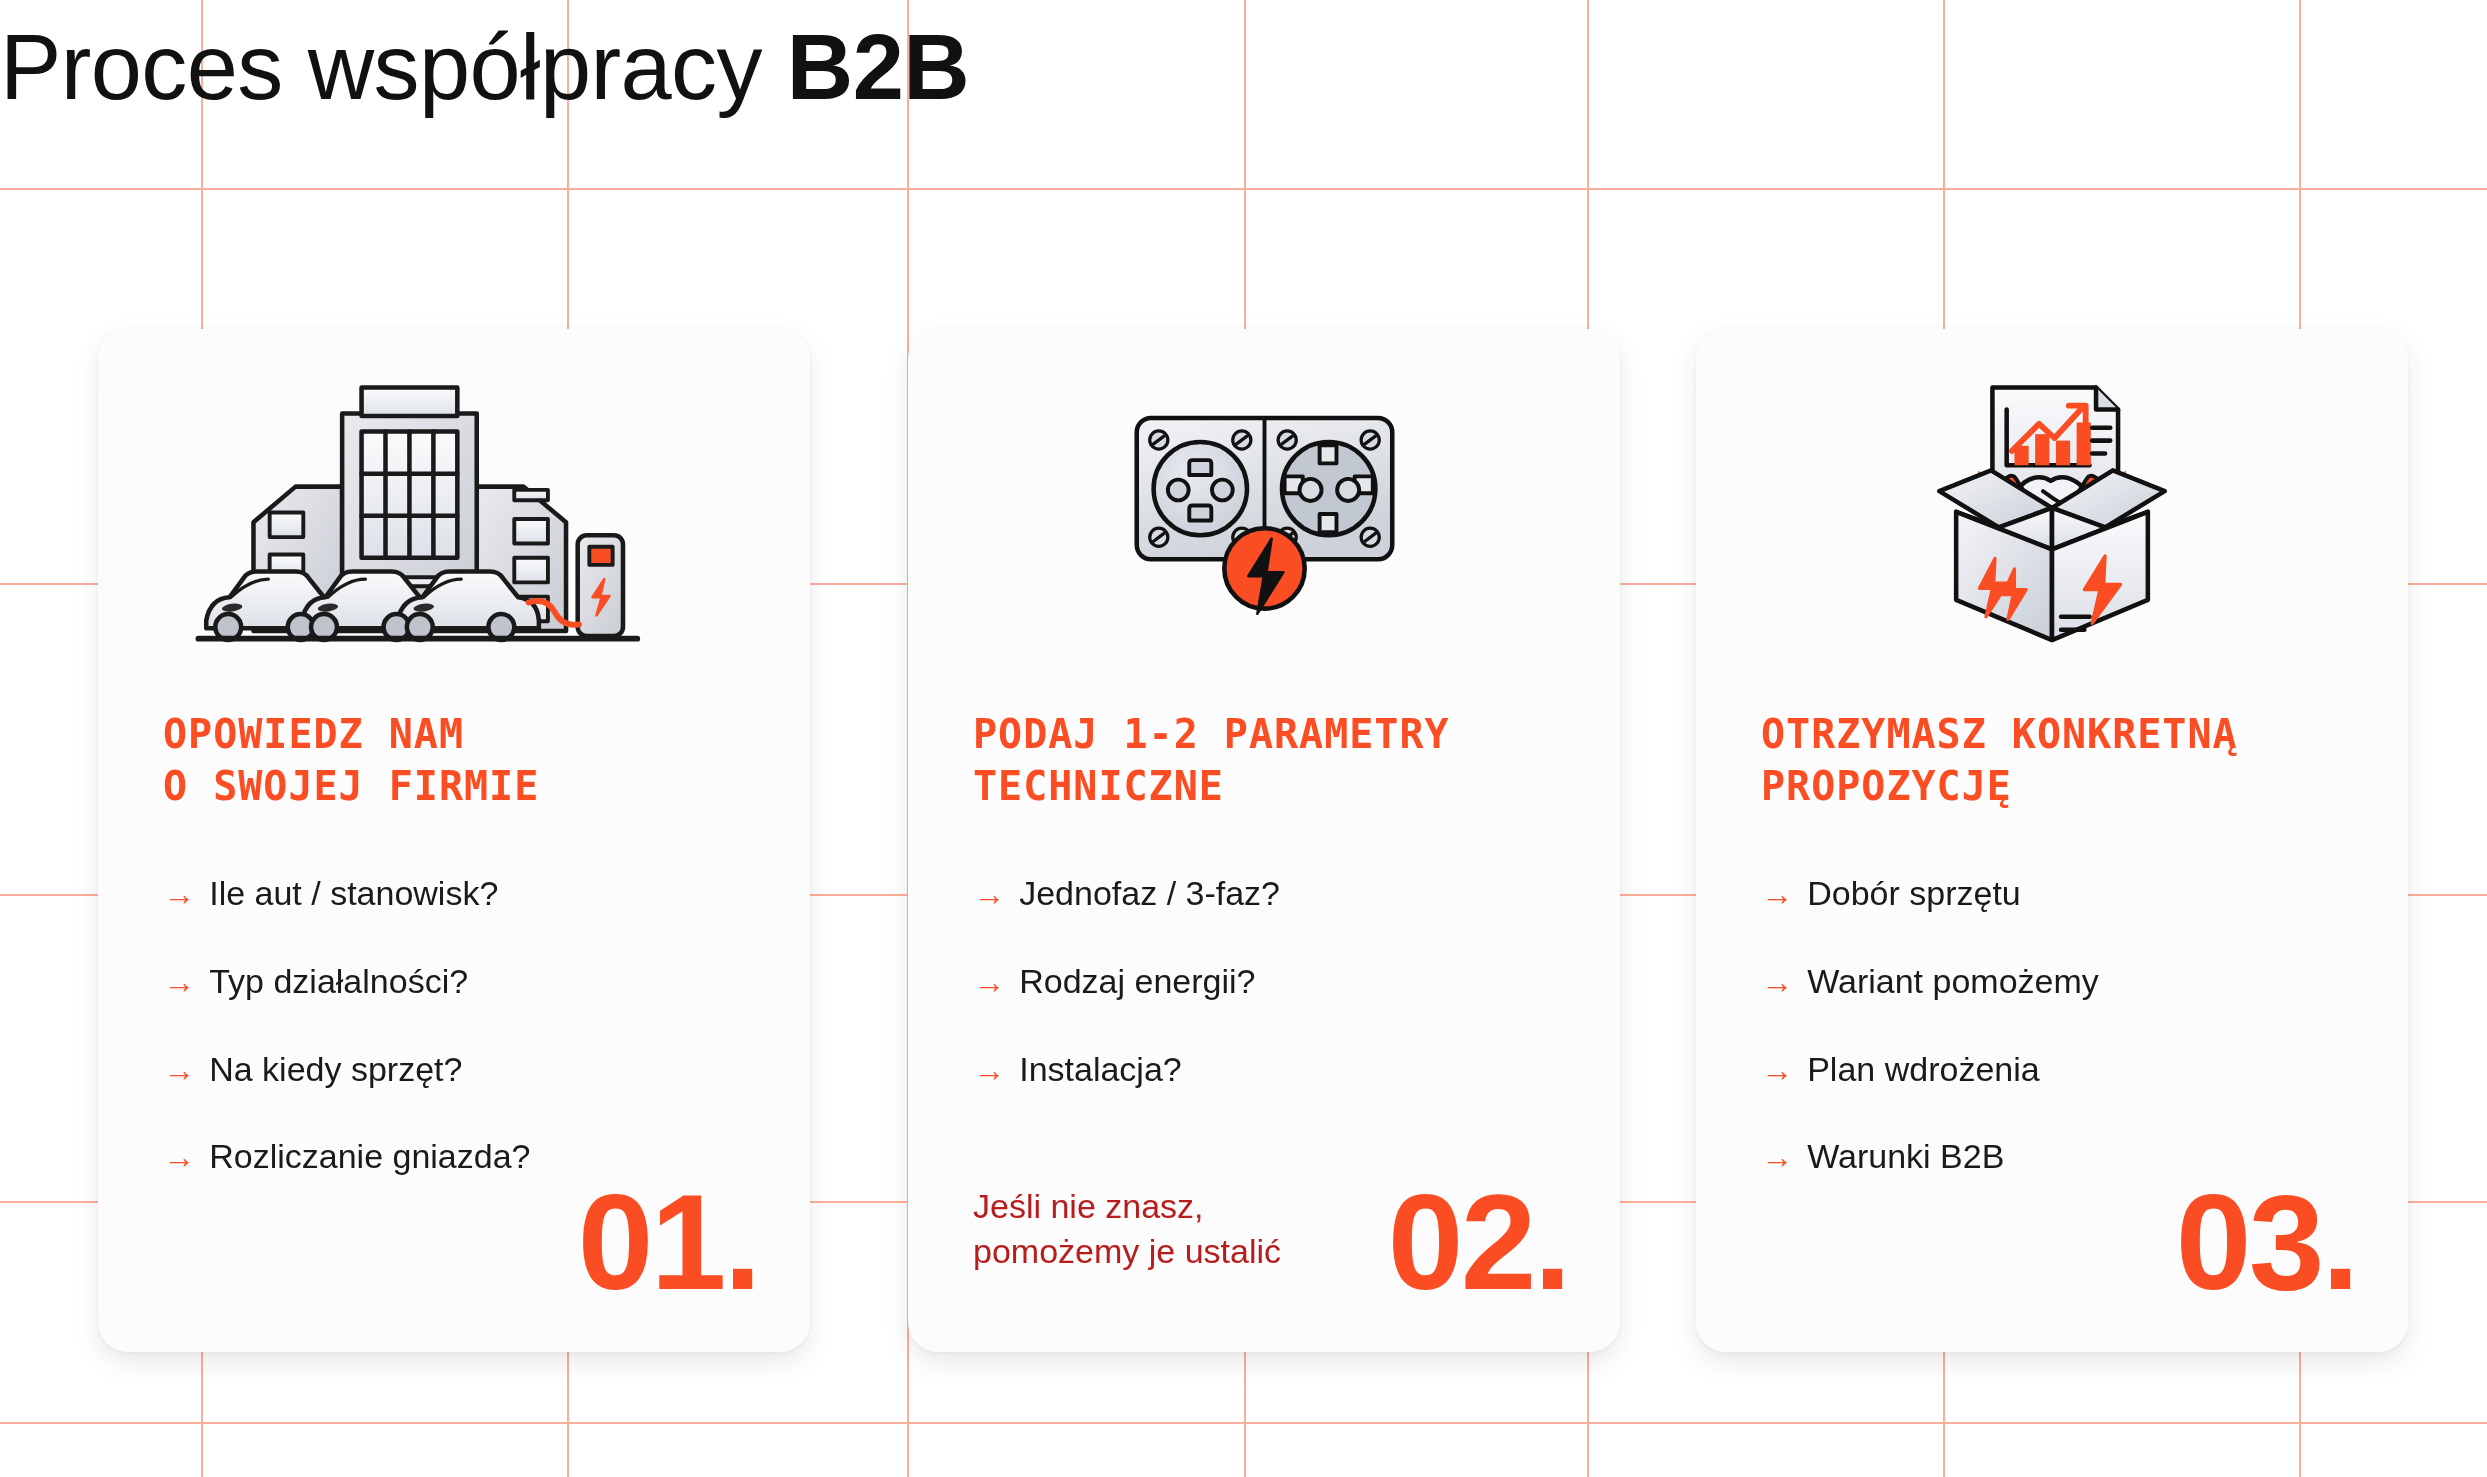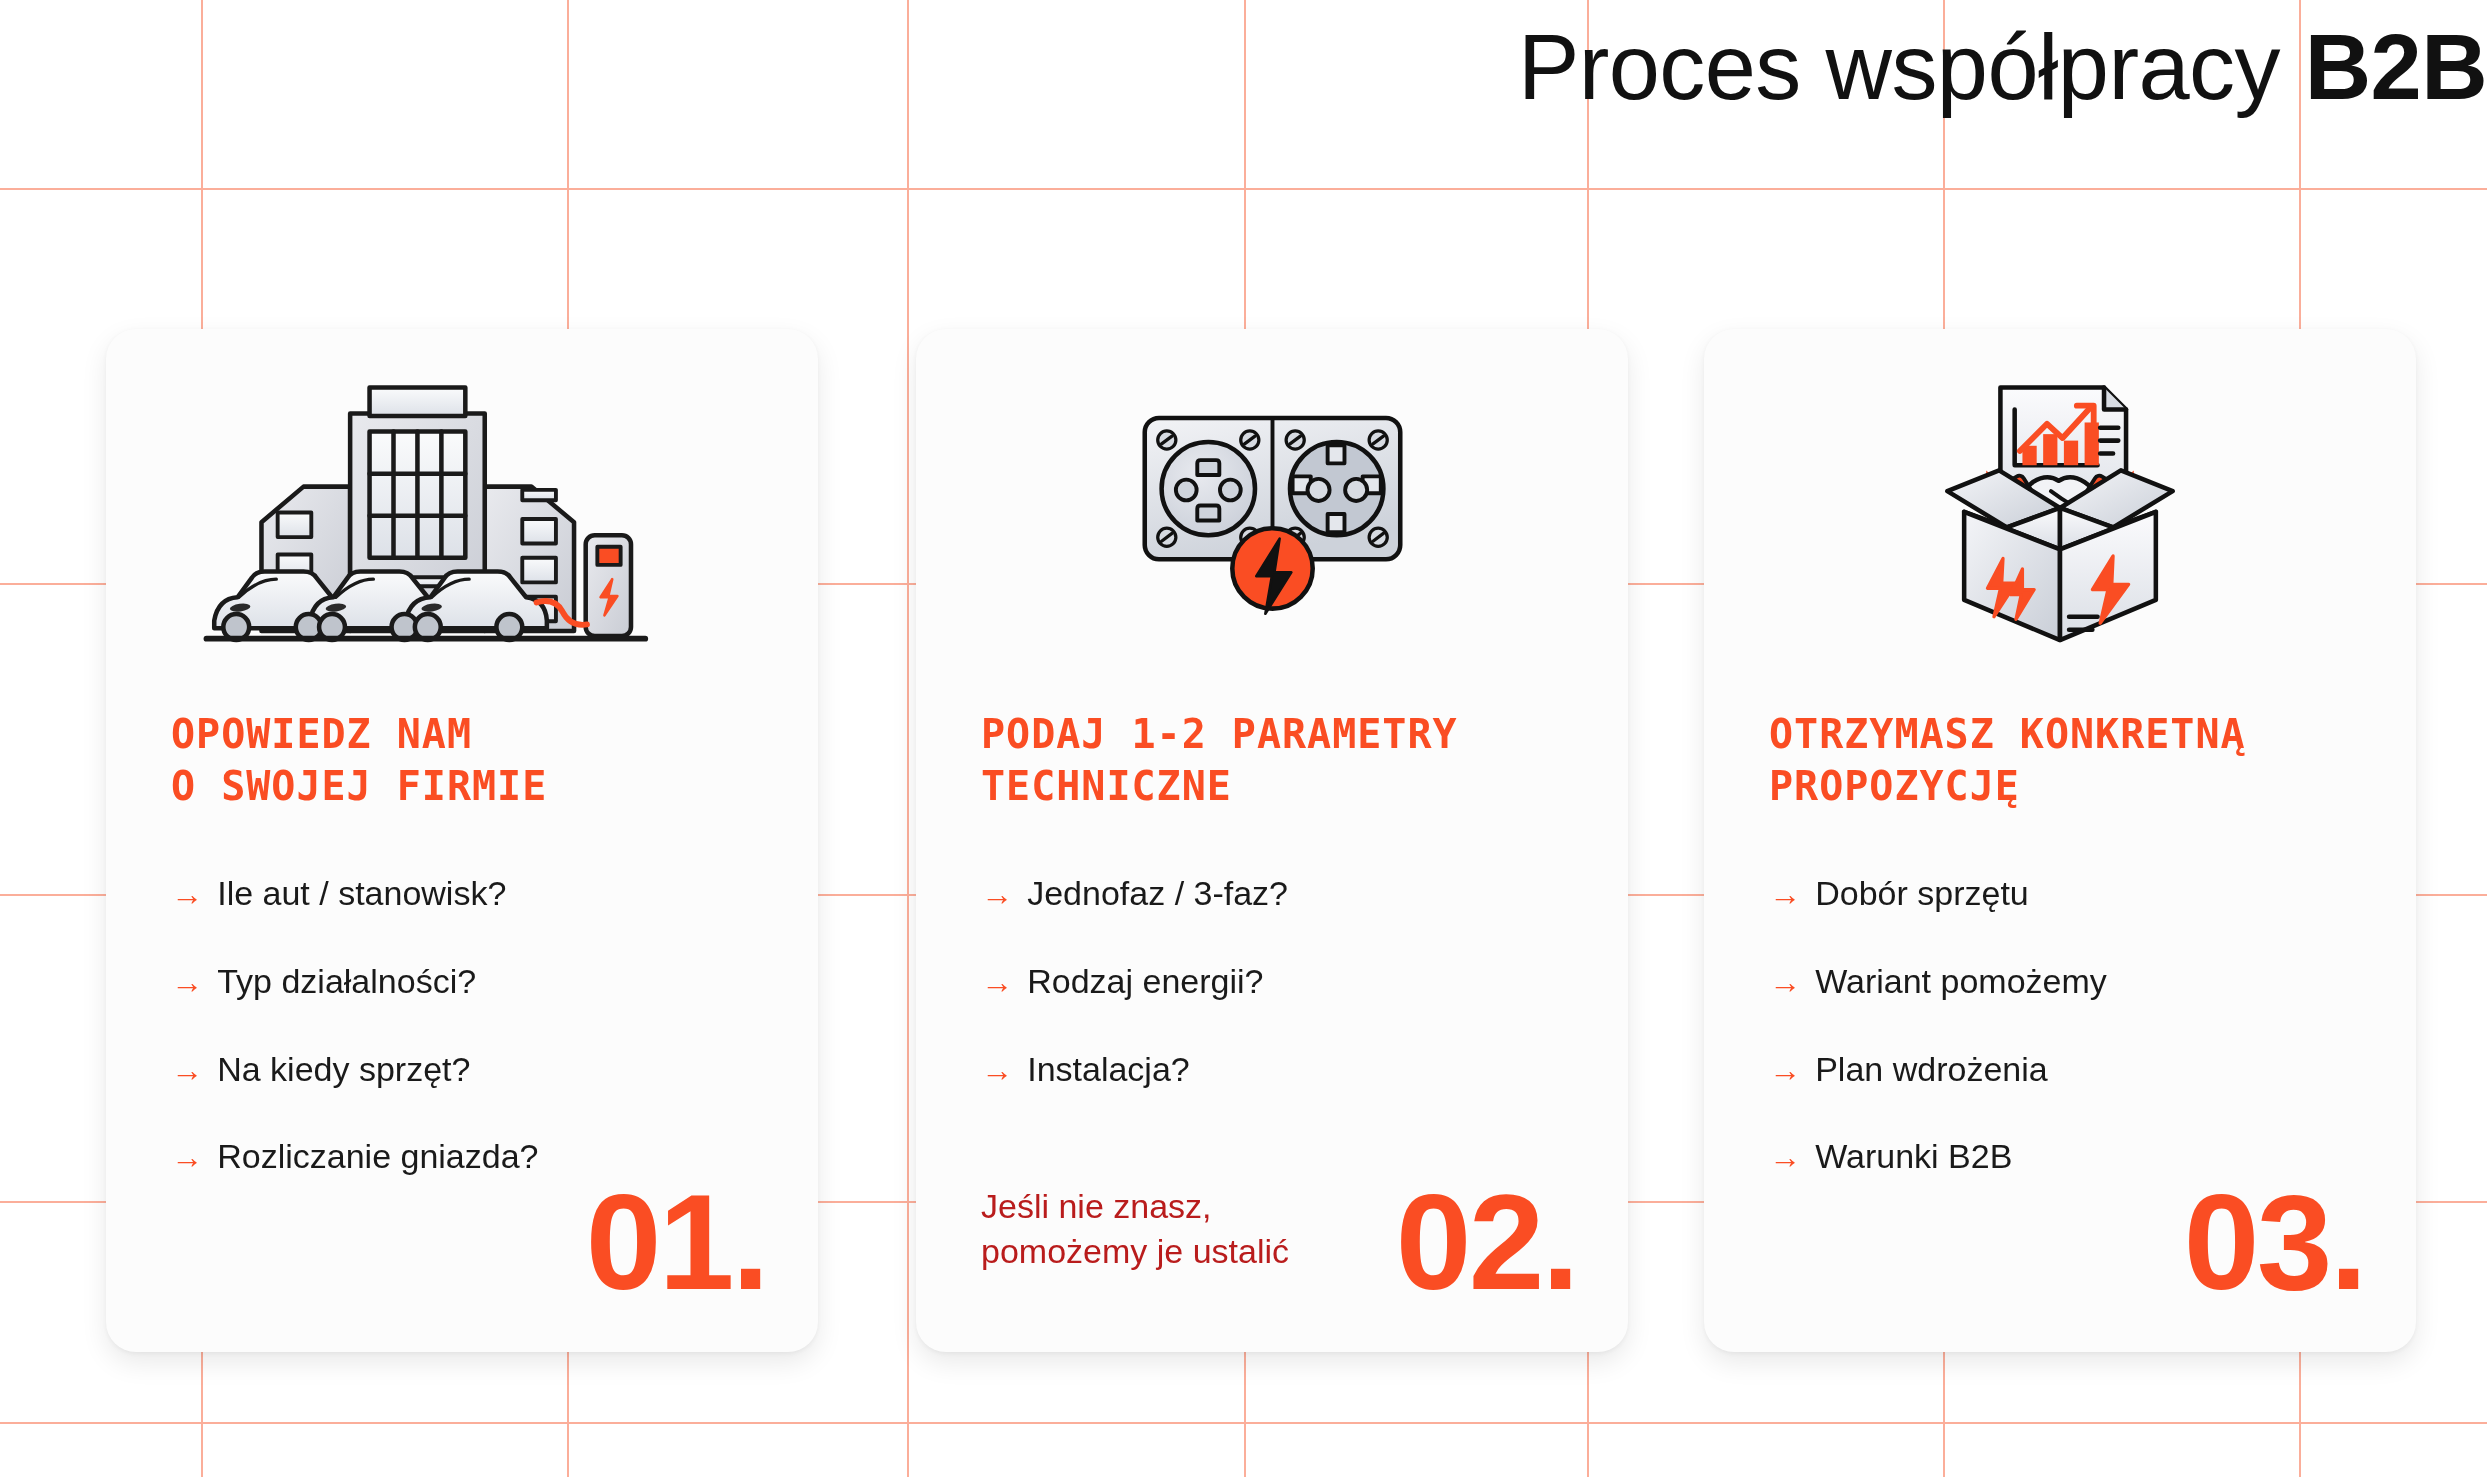--- a/index.html
+++ b/index.html
@@ -13,33 +13,33 @@
   }
 
   
   #grid{position:absolute;inset:0;pointer-events:none;z-index:0;}
   .gl-v{position:absolute;top:0;bottom:0;width:1.9px;background:#FBAE9A;}
   .gl-h{position:absolute;left:0;right:0;height:1.9px;background:#FBAE9A;}
 
   
   #title{
     position:absolute;top:18px;left:0;right:0;
-    text-align:right;
+    text-align:left;
     font-size:92px;
     line-height:1.08;
     color:#111111;
     letter-spacing:-0.6px;
     z-index:3;
     white-space:nowrap;
   }
   #title .t-light{font-weight:400;}
   #title .t-bold{font-weight:700;}
 
   
-  #cards{position:absolute;top:329px;left:12px;width:2043px;height:1023px;z-index:2;}
+  #cards{position:absolute;top:329px;left:4px;width:2043px;height:1023px;z-index:2;}
   .card{
     position:absolute;top:0;
     width:712px;height:1023px;
     background:#FCFCFC;
     border-radius:30px;
     box-shadow:0 10.4px 27px rgba(0,0,0,.085), 0 1.3px 4.5px rgba(0,0,0,.045);
     box-sizing:border-box;
   }
   #card-1{left:94px;}
   #card-2{left:904px;}

